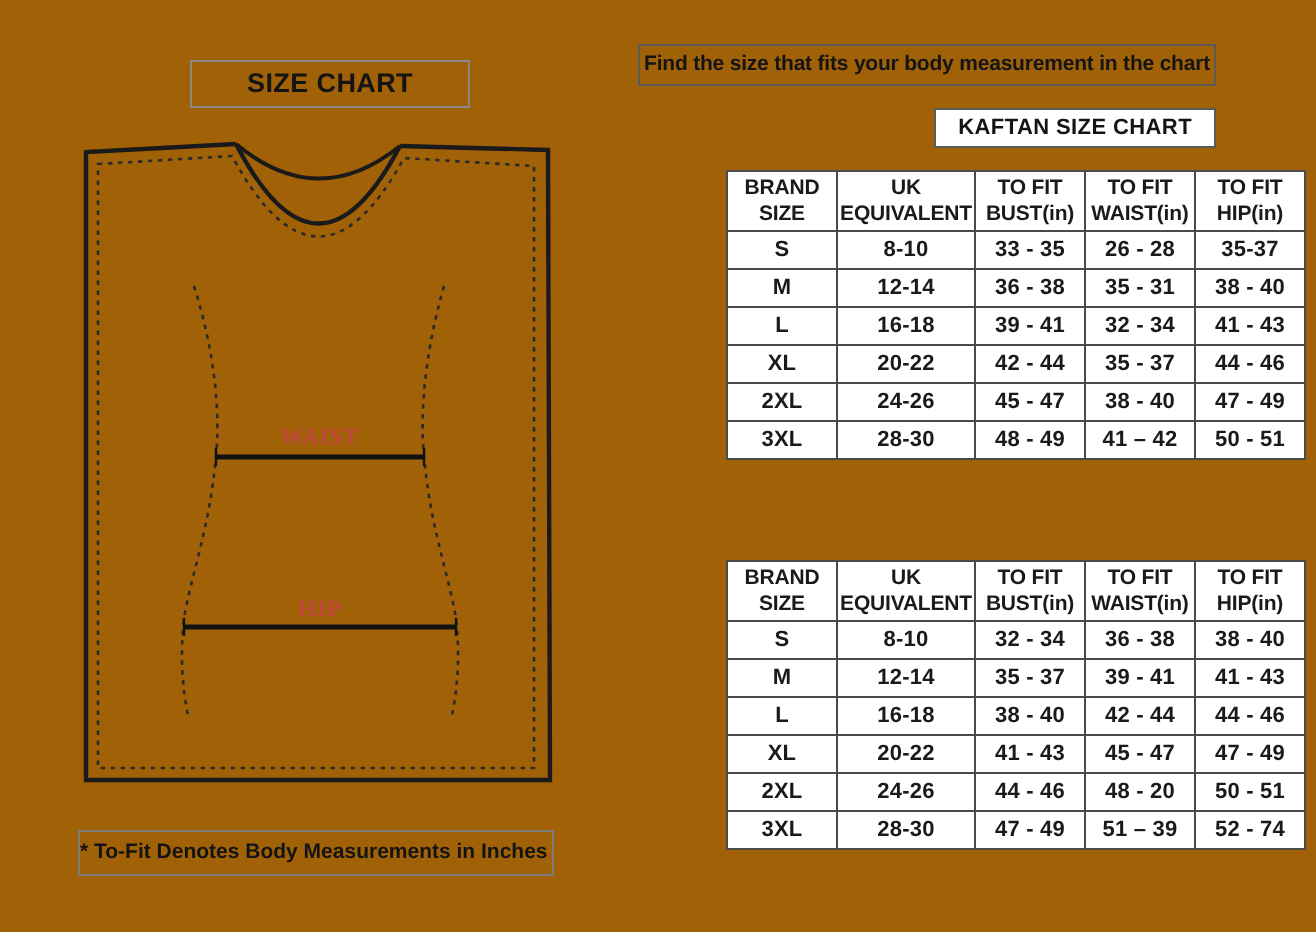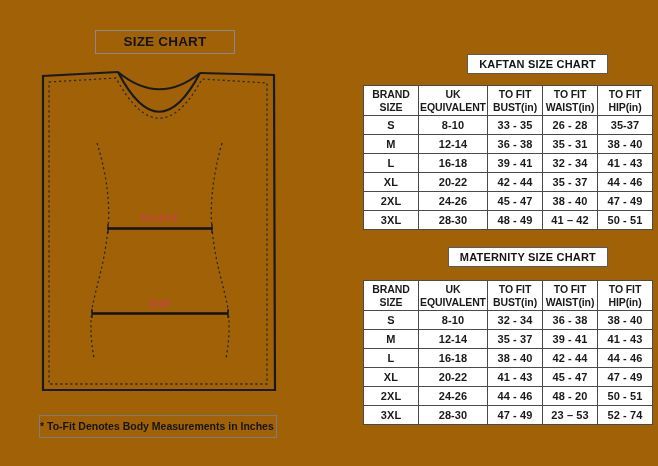--- a/index.html
+++ b/index.html
@@ -81,20 +81,21 @@
 
     <path d="M54,245.5 H190" fill="none" stroke="#111" stroke-width="2.4"></path>
     <path d="M54,241 V250 M190,241 V250" fill="none" stroke="#111" stroke-width="1.2"></path>
 
     <text x="122" y="154" text-anchor="middle" font-family="Liberation Serif, serif" font-size="11.5" font-weight="bold" letter-spacing="0.5" fill="#c1453d">WAIST</text>
     <text x="122" y="240" text-anchor="middle" font-family="Liberation Serif, serif" font-size="11.5" font-weight="bold" letter-spacing="0.5" fill="#c1453d">HIP</text>
   </svg>
 
   <div class="footnote-box">* To-Fit Denotes Body Measurements in Inches</div>
 
+  <div class="instruction-box">Find the size that fits your body measurement in the chart</div>
 
   <div class="chart-title-row kaftan">
     <span class="chart-title-box">KAFTAN SIZE CHART</span>
   </div>
 
   <table class="size-table kaftan">
     <colgroup>
       <col style="width:55px">
         <col style="width:69px">
         <col style="width:55px">
@@ -154,23 +155,20 @@
         <tr>
           <td>3XL</td>
           <td>28-30</td>
           <td>48 - 49</td>
           <td>41 – 42</td>
           <td>50 - 51</td>
         </tr>
       </tbody>
     </table>
 
-  <div class="chart-title-row maternity">
-    <span class="chart-title-box">MATERNITY SIZE CHART</span>
-  </div>
 
   <table class="size-table maternity">
     <colgroup>
       <col style="width:55px">
         <col style="width:69px">
         <col style="width:55px">
         <col style="width:55px">
         <col style="width:55px">
     </colgroup>
   <thead>
@@ -220,19 +218,19 @@
           <td>2XL</td>
           <td>24-26</td>
           <td>44 - 46</td>
           <td>48 - 20</td>
           <td>50 - 51</td>
         </tr>
         <tr>
           <td>3XL</td>
           <td>28-30</td>
           <td>47 - 49</td>
-          <td>23 – 53</td>
+          <td>51 – 39</td>
           <td>52 - 74</td>
         </tr>
       </tbody>
     </table>
 
 </div>
 
 </body></html>

